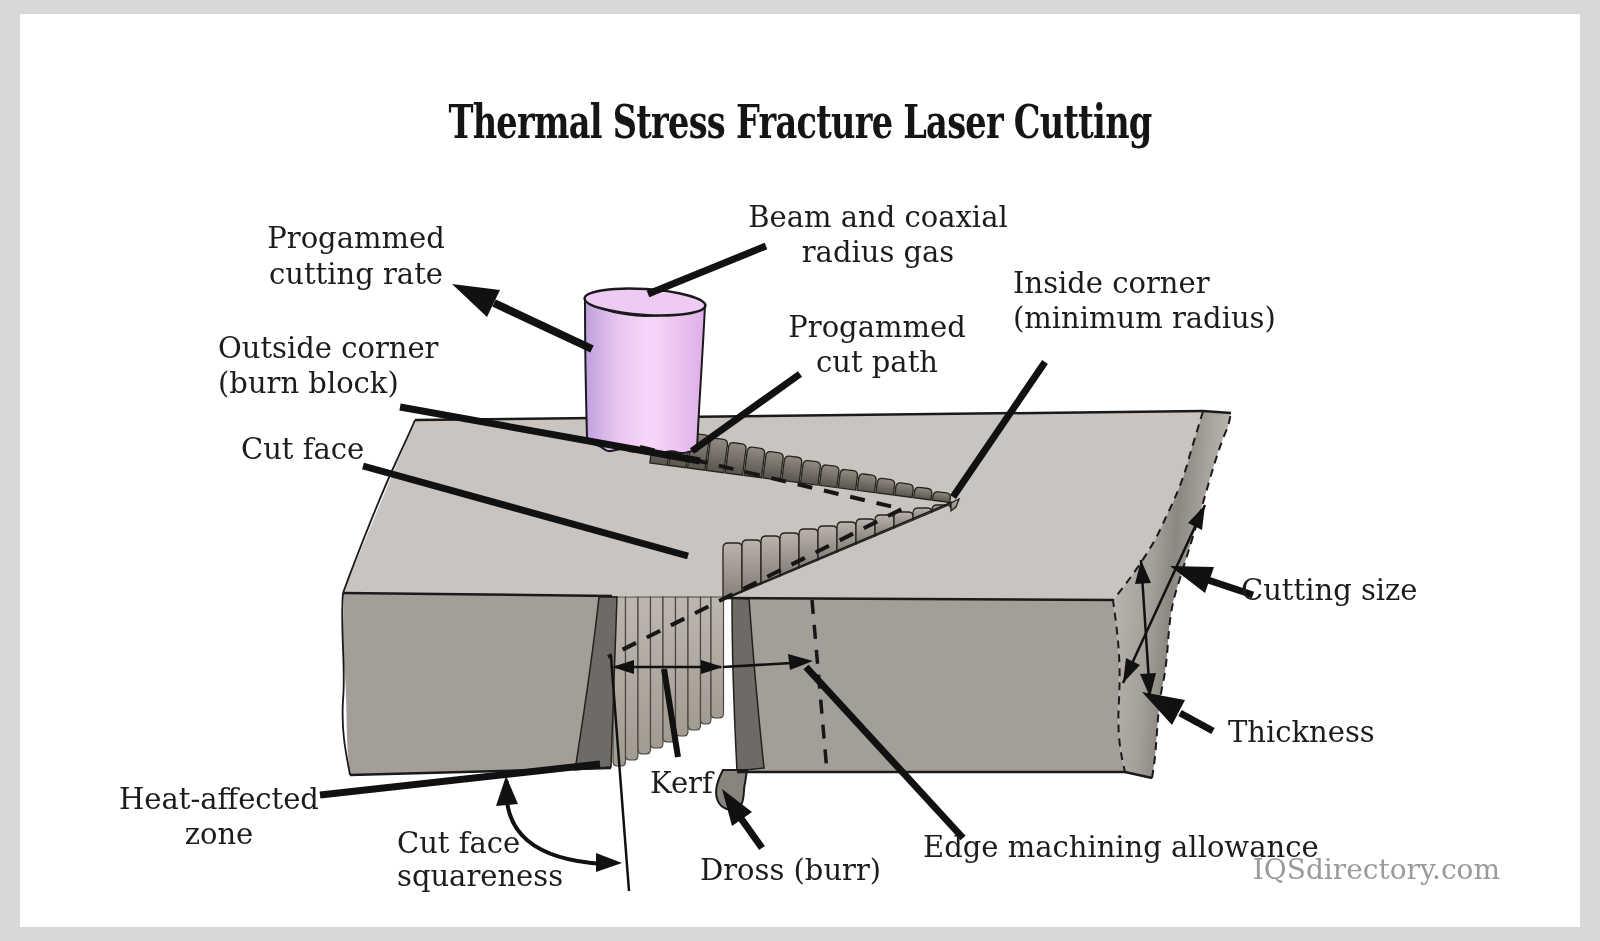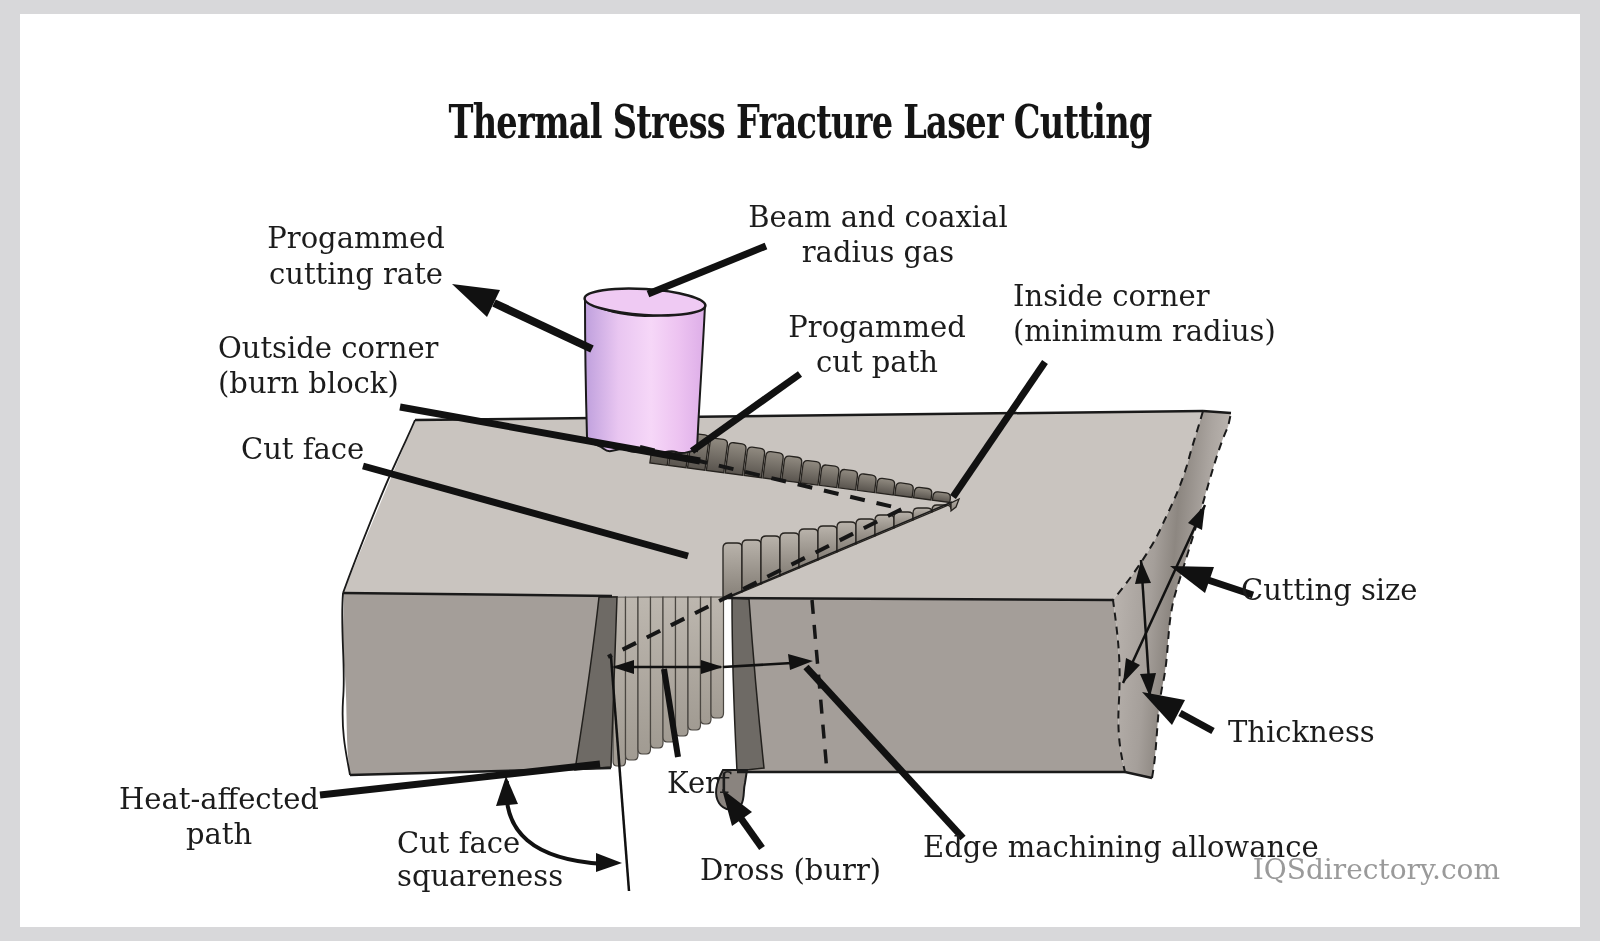--- a/index.html
+++ b/index.html
@@ -9,27 +9,27 @@
   .lb{position:absolute;font-family:"DejaVu Serif","Liberation Serif",serif;font-size:29px;
       line-height:35px;color:#1c1c1c;white-space:nowrap;}
   .ctr{text-align:center;}
   .title{position:absolute;left:0;top:95px;width:1600px;text-align:center;
          font-family:"DejaVu Serif","Liberation Serif",serif;font-weight:700;font-size:46px;
          letter-spacing:-1px;transform:scaleX(0.73);color:#151515;}
   .l-opt{left:236px;top:220px;width:240px;line-height:36px;}
   .l-beam{left:738px;top:200px;width:280px;}
   .l-outside{left:218px;top:331px;}
   .l-prog{left:757px;top:310px;width:240px;}
-  .l-inside{left:1013px;top:279px;}
+  .l-inside{left:1013px;top:266px;}
   .l-cutface{left:241px;top:432px;}
   .l-overall{left:1241px;top:573px;}
   .l-thick{left:1195px;top:715px;margin-left:33px;}
   .l-heat{left:99px;top:782px;width:240px;}
   .l-cfs{left:397px;top:827px;line-height:33px;}
-  .l-kerf{left:650px;top:766px;margin-left:17px;}
+  .l-kerf{left:650px;top:766px;}
   .l-dross{left:700px;top:853px;}
   .l-edge{left:923px;top:830px;}
   .l-iqs{right:100px;top:852px;font-size:28px;color:#9a9a9a;}
 </style>
 </head>
 <body>
 
 <div class="stage">
 
 <svg width="1600" height="941" viewBox="0 0 1600 941">
@@ -241,21 +241,21 @@
   <span>Inside corner</span><br>
   <span>(minimum radius)</span>
 </div>
 
 <div class="lb l-cutface">Cut face</div>
 <div class="lb l-overall">Cutting size</div>
 <div class="lb l-thick">Thickness</div>
 
 <div class="lb ctr l-heat">
   <span>Heat-affected</span><br>
-  <span>path</span>
+  <span>zone</span>
 </div>
 
 <div class="lb l-cfs">
   <span>Cut face</span><br>
   <span>squareness</span>
 </div>
 
 <div class="lb l-kerf">Kerf</div>
 <div class="lb l-dross">Dross (burr)</div>
 <div class="lb l-edge">Edge machining allowance</div>

